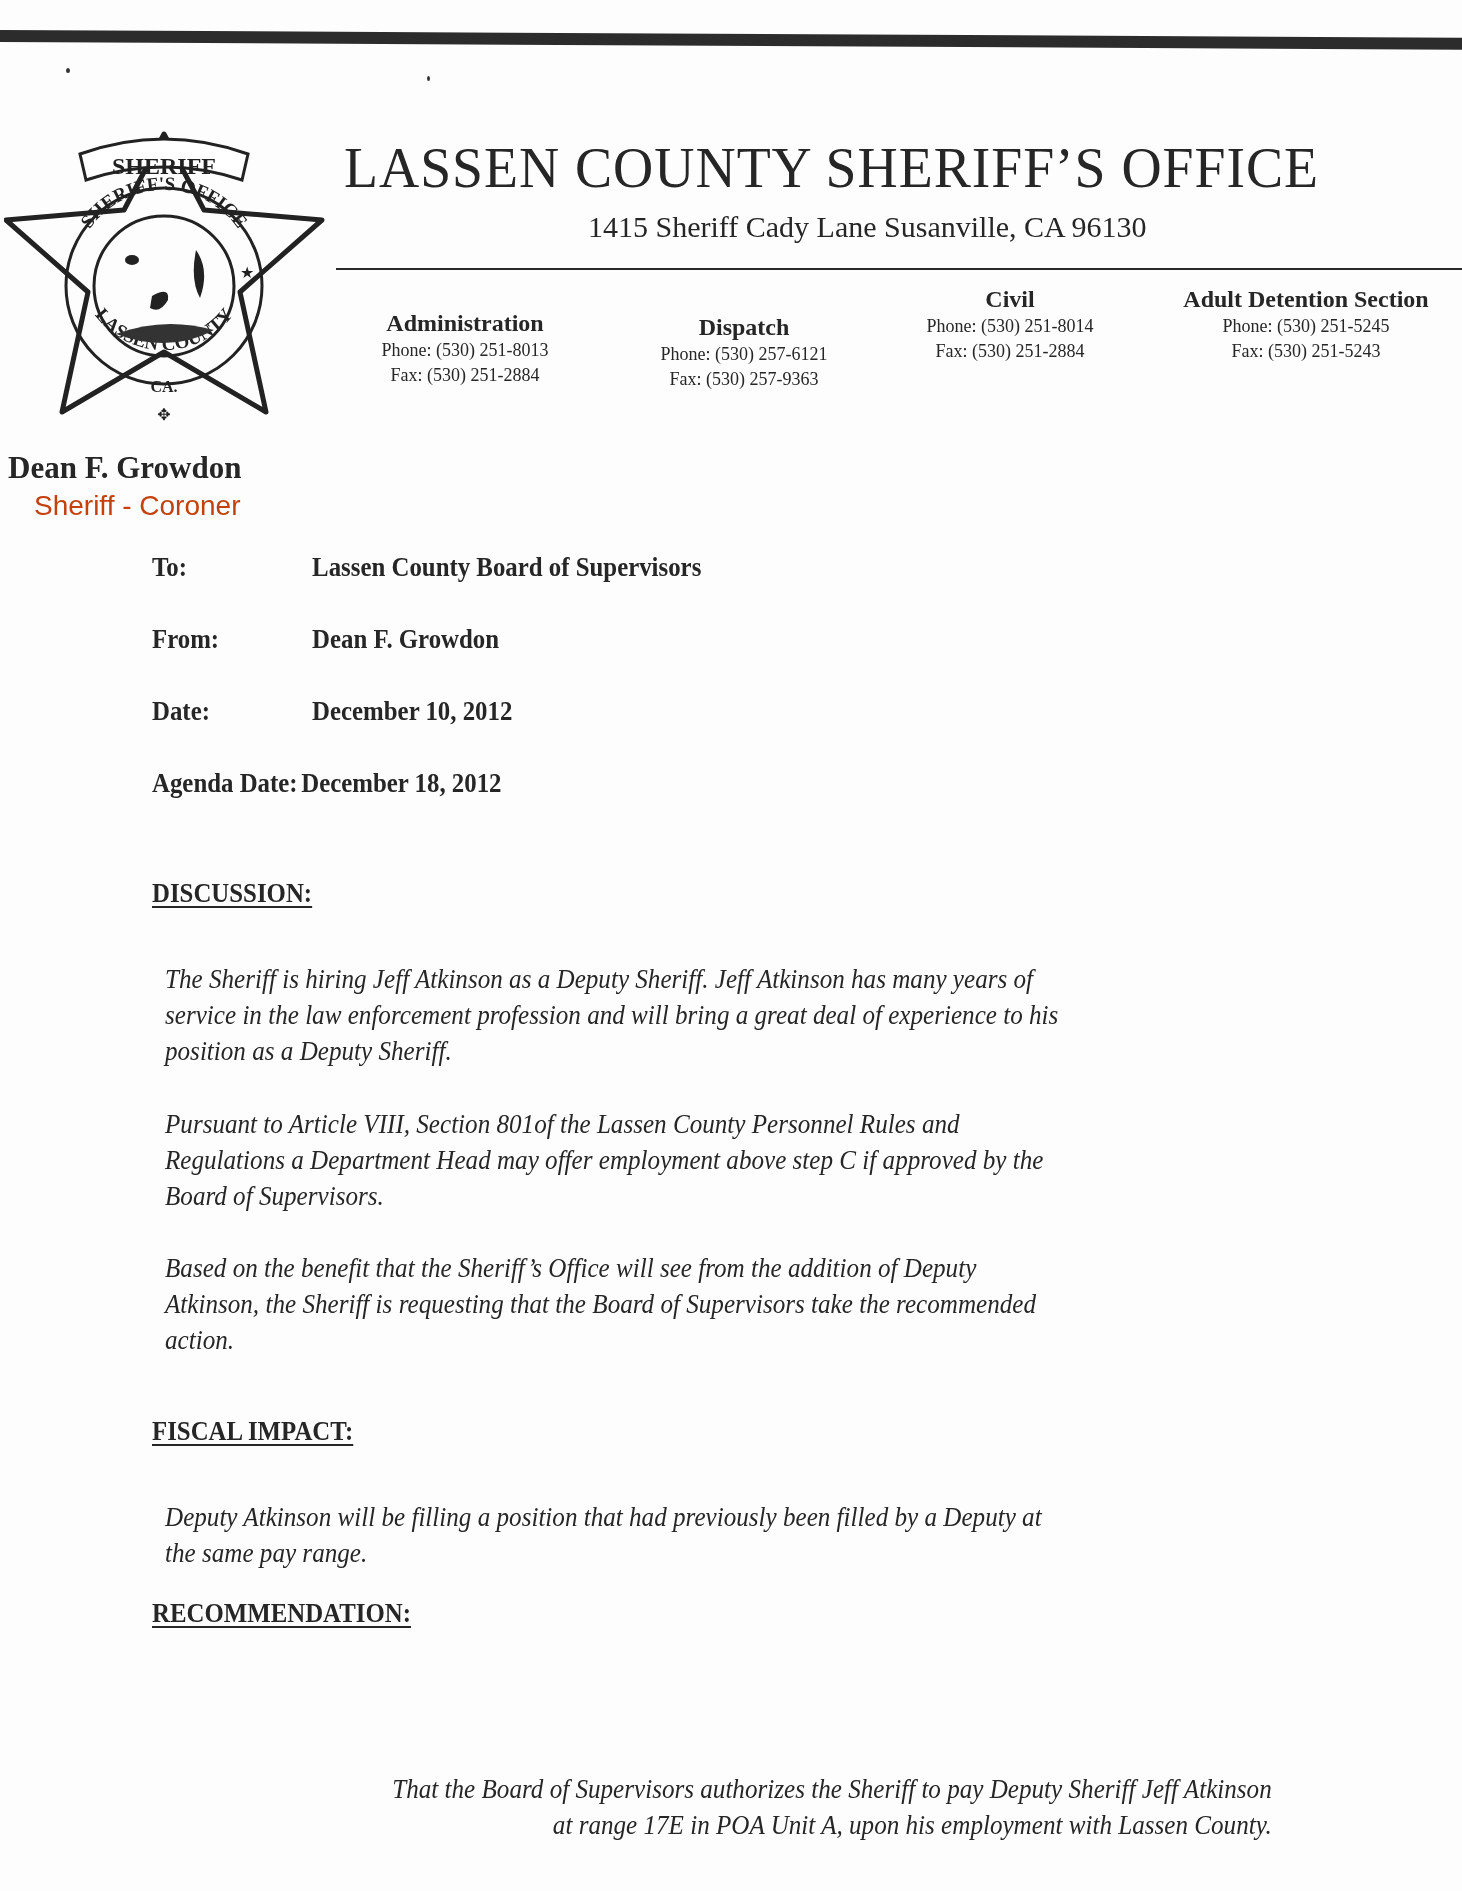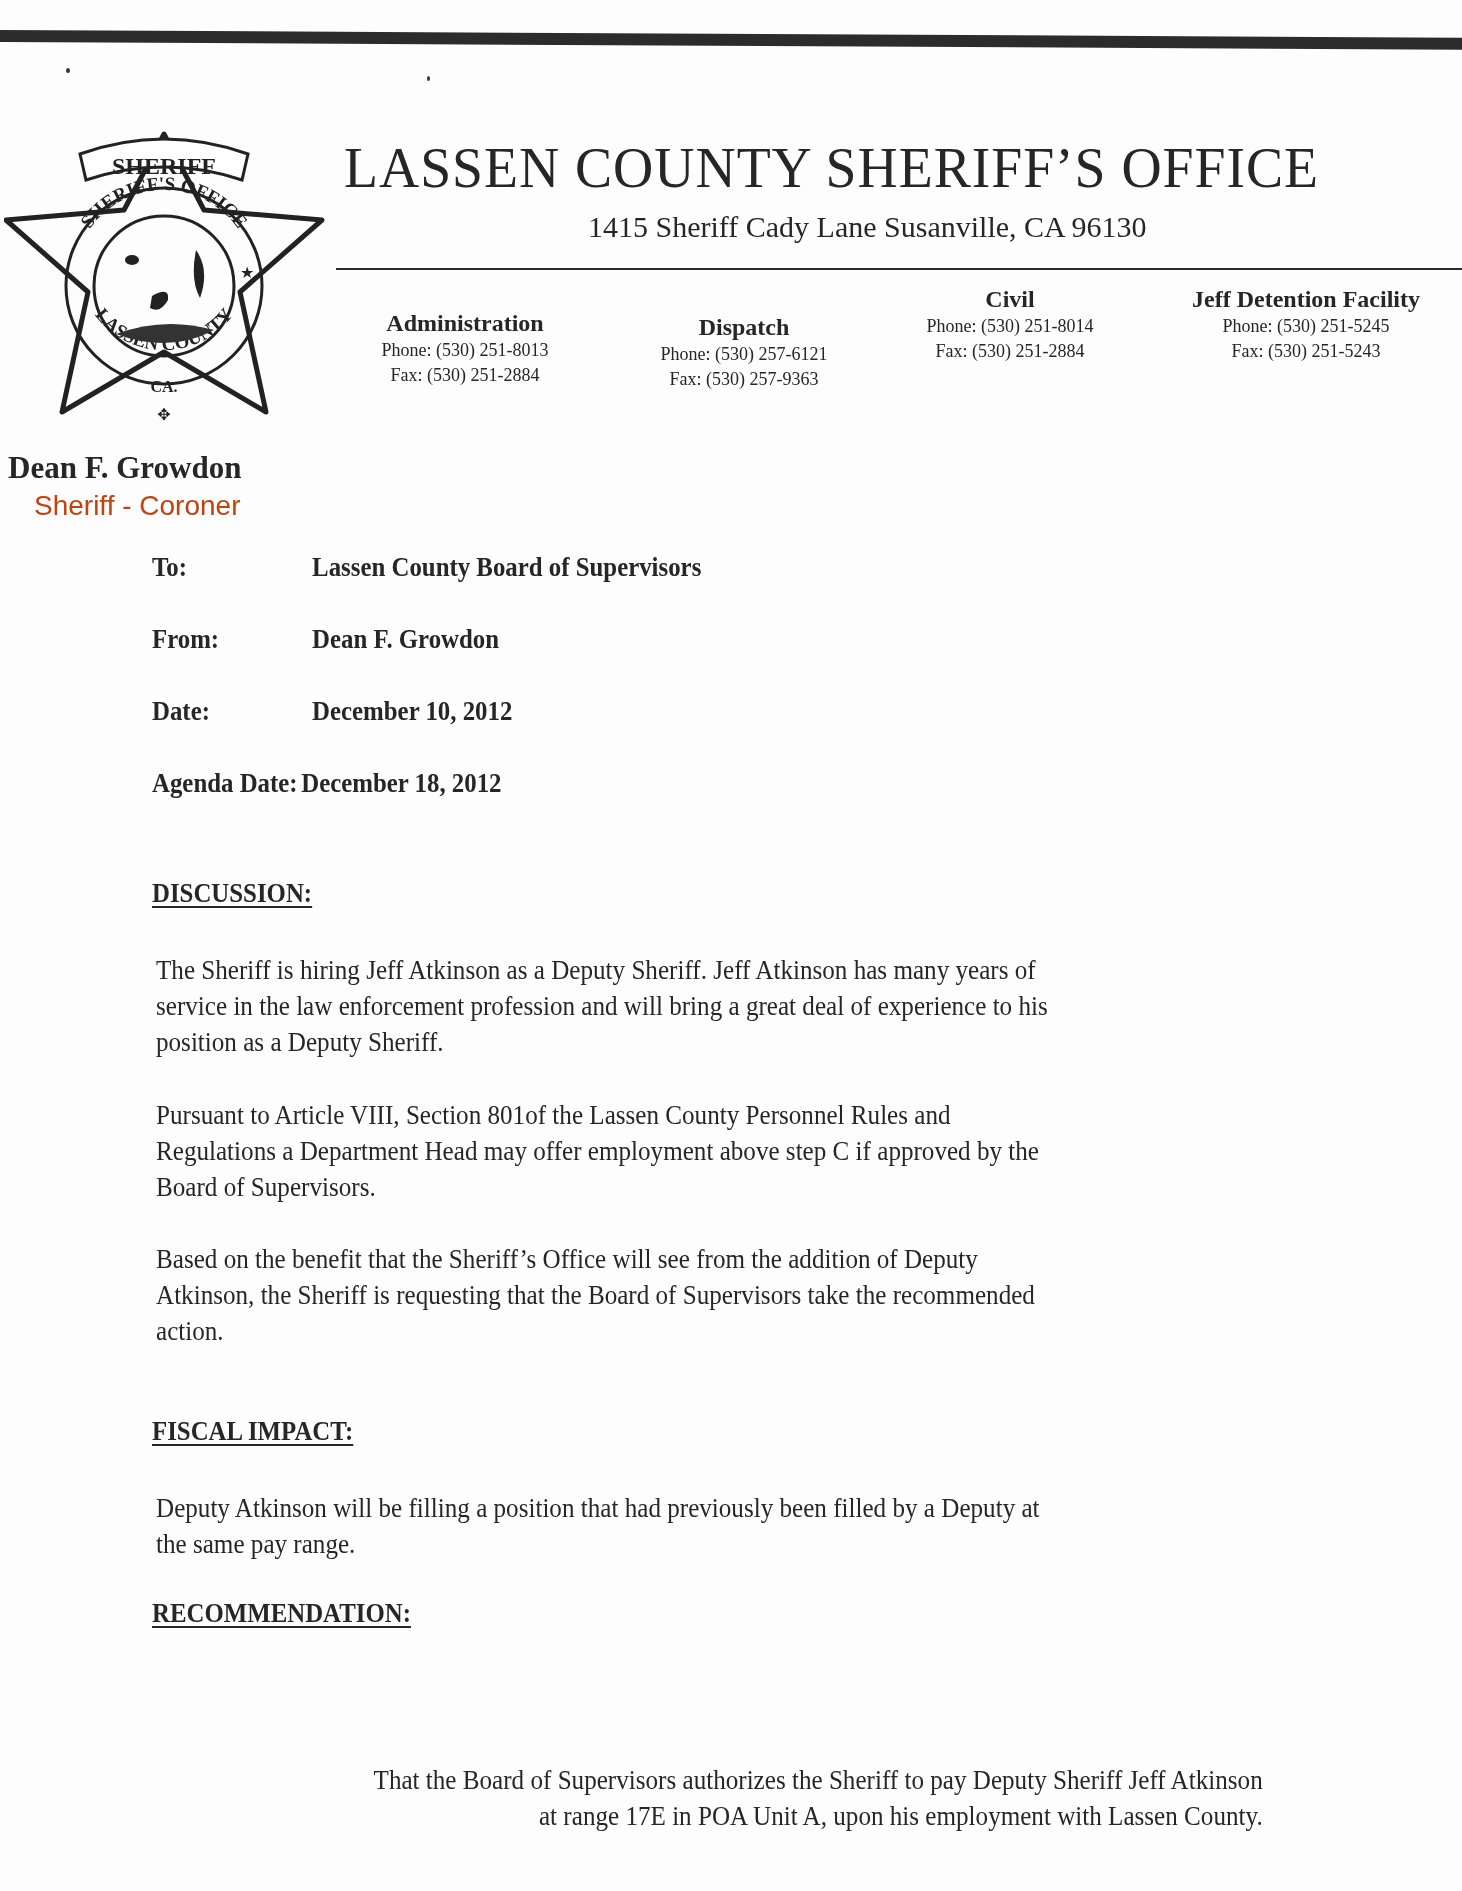--- a/index.html
+++ b/index.html
@@ -142,21 +142,22 @@
       transform-origin: left top;
     }
     .para {
       position: absolute;
       left: 152px;
       width: 1190px;
       font-family: "Liberation Serif", serif;
       font-size: 27px;
       line-height: 36px;
       color: #262626;
-      margin: 4px;
+      margin: 13px;
+      font-style: italic;
     }
     .para span {
       display: block;
       white-space: nowrap;
       transform: scaleX(0.93);
       transform-origin: left top;
     }
   </style>
 </head>
 <body>
@@ -207,21 +208,21 @@
   <div class="dept-name">Dispatch</div>
   <div class="dept-line">Phone: (530) 257-6121</div>
   <div class="dept-line">Fax: (530) 257-9363</div>
 </div>
 <div class="dept" style="left:880px;">
   <div class="dept-name">Civil</div>
   <div class="dept-line">Phone: (530) 251-8014</div>
   <div class="dept-line">Fax: (530) 251-2884</div>
 </div>
 <div class="dept" style="left:1156px; width:300px;">
-  <div class="dept-name">Jeff Detention Facility</div>
+  <div class="dept-name">Adult Detention Section</div>
   <div class="dept-line">Phone: (530) 251-5245</div>
   <div class="dept-line">Fax: (530) 251-5243</div>
 </div>
 
 <div class="sheriff-name">Dean F. Growdon</div>
 <div class="sheriff-title">Sheriff - Coroner</div>
 
 <div class="memo-row" style="top:552px;">
   <span class="memo-label">To:</span><span class="memo-value">Lassen County Board of Supervisors</span>
 </div>

